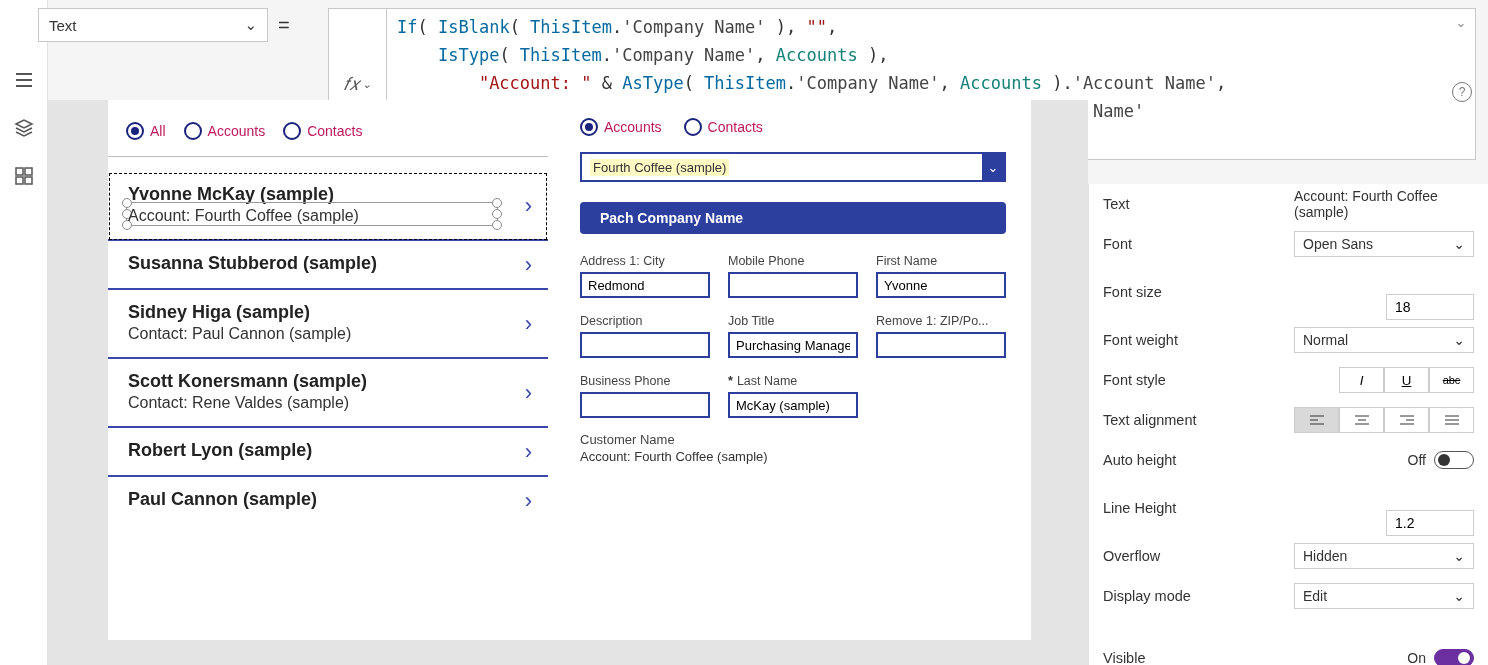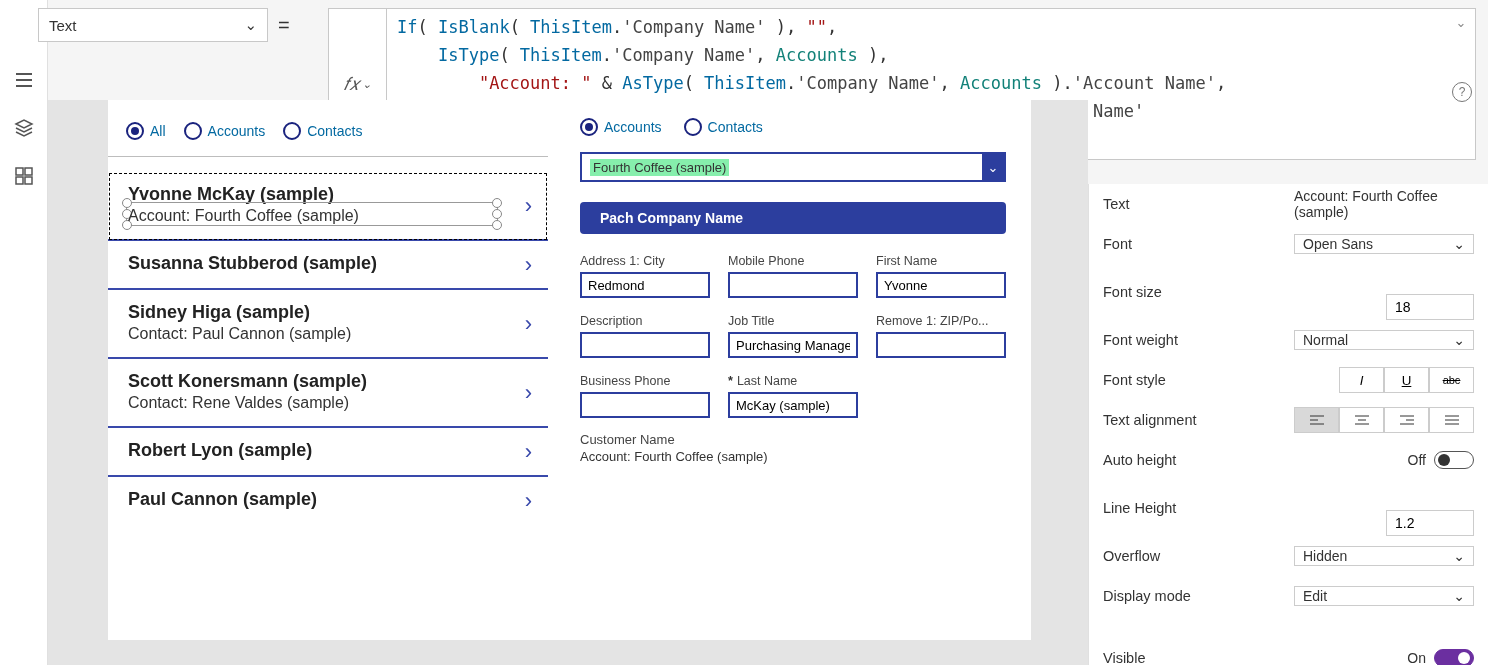--- a/index.html
+++ b/index.html
@@ -33,21 +33,21 @@
 .format-bar { position: absolute; left: 405px; top: 150px; height: 38px; background: #eee; display: flex; align-items: center; padding: 0 10px; gap: 28px; right: 401px; border: 1px solid #d6d6d6; border-top: none; }
 .format-bar .btn { display: flex; align-items: center; gap: 8px; color: #333; font-size: 15px; }
 .fm-icon { width: 18px; height: 14px; display: inline-block; }
 
 
 .canvas-wrap { position: absolute; left: 48px; top: 100px; width: 1040px; height: 565px; background: #e4e4e4; }
 .app-canvas { position: absolute; left: 60px; top: 0; width: 923px; height: 540px; background: #fff; }
 
 
 .radio-header { display: flex; align-items: center; gap: 18px; padding: 22px 18px 10px 18px; }
-.radio-opt { display: flex; align-items: center; gap: 6px; font-size: 14px; color: #0369a1; }
+.radio-opt { display: flex; align-items: center; gap: 6px; font-size: 14px; color: #be185d; }
 .radio-circle { width: 18px; height: 18px; border: 2px solid #1a237e; border-radius: 50%; display: inline-flex; align-items: center; justify-content: center; }
 .radio-circle.on::after { content: ""; width: 8px; height: 8px; background: #1a237e; border-radius: 50%; }
 .header-sep { border-bottom: 1px solid #bdbdbd; margin: 6px 0 0 0; }
 
 
 .left-col { position: absolute; left: 0; top: 72px; width: 440px; }
 .g-item { border-bottom: 2px solid #3949ab; padding: 12px 12px 14px 20px; position: relative; }
 .g-item:last-child { border-bottom: none; }
 .g-title { font-size: 18px; font-weight: 600; color: #222; }
 .g-sub { font-size: 16px; color: #333; margin-top: 2px; }
@@ -58,38 +58,38 @@
 .sel-handle { position: absolute; width: 10px; height: 10px; background: #fff; border: 1px solid #888; border-radius: 50%; }
 .sh-tl { left: -5px; top: -5px; } .sh-tr { right: -5px; top: -5px; }
 .sh-bl { left: -5px; bottom: -5px; } .sh-br { right: -5px; bottom: -5px; }
 .sh-ml { left: -5px; top: 50%; margin-top: -5px; } .sh-mr { right: -5px; top: 50%; margin-top: -5px; }
 
 
 .right-col { position: absolute; left: 460px; top: 0; width: 450px; padding: 18px 12px; }
 .rc-radio { display: flex; gap: 22px; margin-bottom: 16px; }
 .combo { height: 30px; border: 2px solid #2c3e9e; display: flex; align-items: center; justify-content: space-between; padding: 0 8px; background: #fff; }
 .combo .dd { width: 22px; height: 26px; background: #2c3e9e; color: #fff; display: flex; align-items: center; justify-content: center; margin-right: -8px; }
-.combo .sel-text { background: #86efac; padding: 1px 3px; }
+.combo .sel-text { background: #fef9c3; padding: 1px 3px; }
 .pach-btn { display: block; margin: 20px auto; background: #2c3e9e; color: #fff; font-weight: 600; padding: 8px 20px; border-radius: 4px; font-size: 14px; }
 
 .form-grid { display: grid; grid-template-columns: repeat(3, 1fr); gap: 16px 18px; margin-top: 6px; }
 .field-lbl { font-size: 12.5px; color: #444; margin-bottom: 4px; display: block; white-space: nowrap; overflow: hidden; text-overflow: ellipsis; }
 .field-inp { width: 100%; height: 26px; border: 2px solid #2c3e9e; background: #fff; padding: 2px 6px; font-size: 13px; }
 .req-star { color: #333; font-weight: 700; margin-right: 4px; }
 
 .cust-name { margin-top: 14px; }
 .cust-name .lbl { font-size: 13px; color: #444; }
 .cust-name .val { font-size: 13px; color: #333; margin-top: 2px; }
 
 
 .props { position: absolute; right: 0; top: 184px; width: 400px; background: #fff; border-left: 1px solid #e0e0e0; padding: 0 14px; }
 .prop-row { display: flex; align-items: center; justify-content: space-between; min-height: 40px; border-bottom: 0; font-size: 14.5px; }
 .prop-label { color: #333; }
 .prop-val-static { color: #333; text-align: left; width: 180px; font-size: 14px; }
-.prop-dd { width: 180px; height: 20px; border: 1px solid #ccc; display: flex; align-items: center; justify-content: space-between; padding: 0 8px; font-size: 14px; margin-left: 8px; }
+.prop-dd { width: 180px; height: 26px; border: 1px solid #ccc; display: flex; align-items: center; justify-content: space-between; padding: 0 8px; font-size: 14px; margin-left: 8px; }
 .prop-num { width: 88px; height: 26px; border: 1px solid #ccc; padding: 0 8px; font-size: 14px; text-align: left; margin-top: 30px; }
 
 .seg { display: flex; }
 .seg button { width: 45px; height: 26px; border: 1px solid #ccc; background: #fff; display: flex; align-items: center; justify-content: center; }
 .seg button.active { background: #d9d9d9; }
 
 .toggle { display: flex; align-items: center; gap: 8px; font-size: 14px; }
 .switch { width: 40px; height: 18px; border-radius: 9px; background: #fff; border: 1px solid #555; position: relative; }
 .switch::after { content: ""; position: absolute; width: 12px; height: 12px; border-radius: 50%; background: #333; top: 2px; right: 3px; }
 .switch.on { background: #6b2fa0; border-color: #6b2fa0; }

